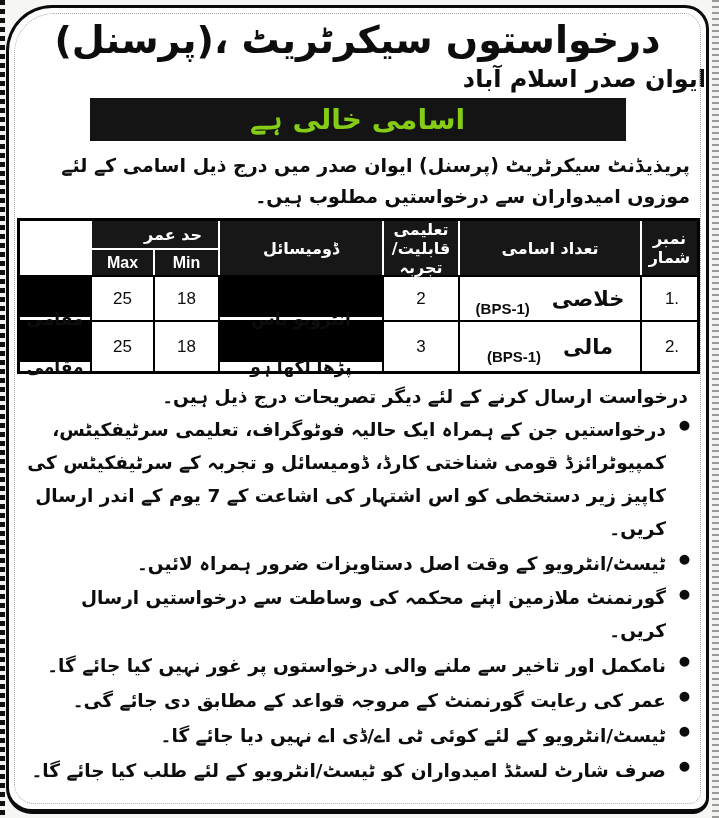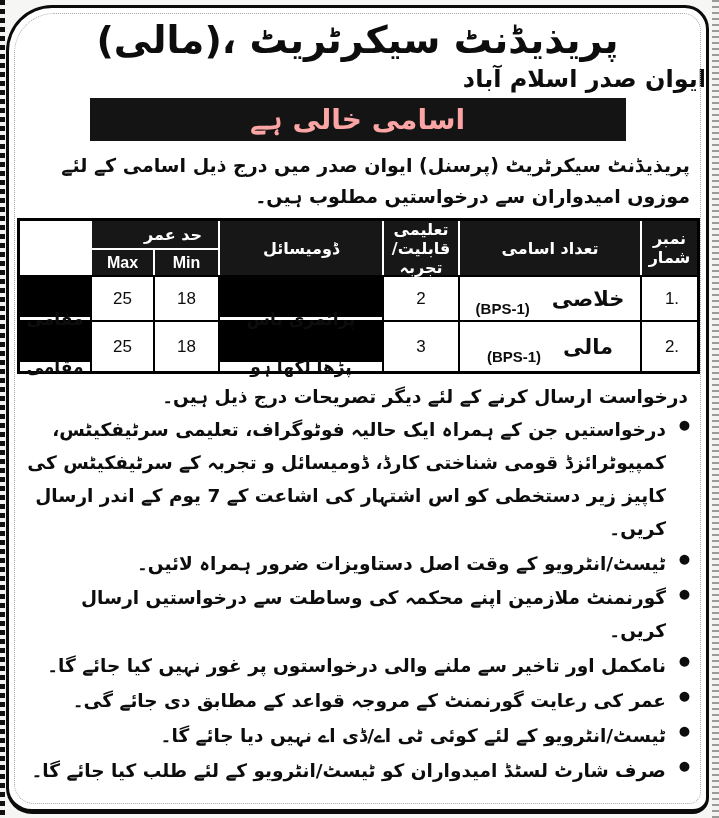--- a/index.html
+++ b/index.html
@@ -39,21 +39,21 @@
   .content { direction: rtl; text-align: center; }
 
   .title {
     margin-top: 9px;
     font-size: 38px; font-weight: bold; line-height: 1.25;
     letter-spacing: -1px;
   }
   .subtitle { font-size: 24px; font-weight: bold; line-height: 1.2; text-align: right; }
   .banner {
     width: 536px; height: 43px; margin: 5px auto 0;
-    background: #141414; color: #fca5a5;
+    background: #141414; color: #84cc16;
     font-size: 28px; font-weight: bold;
     display: flex; align-items: center; justify-content: center;
   }
   .intro {
     margin: 9px 16px 0 12px;
     font-size: 19px; font-weight: 600; text-align: right; line-height: 1.6;
   }
 
   
   .jobs-table {
@@ -117,21 +117,21 @@
 </head>
 <body>
 
 <div class="edge-left"></div>
 <div class="edge-right"></div>
 
 <div class="ad-frame">
   <div class="inner-dotted"></div>
 
   <div class="content">
-    <h1 class="title">پریذیڈنٹ سیکرٹریٹ ،(مالی)</h1>
+    <h1 class="title">درخواستوں سیکرٹریٹ ،(پرسنل)</h1>
     <h2 class="subtitle">ایوان صدر اسلام آباد</h2>
     <div class="banner">اسامی خالی ہے</div>
 
     <p class="intro">پریذیڈنٹ سیکرٹریٹ (پرسنل) ایوان صدر میں درج ذیل اسامی کے لئے موزوں امیدواران سے درخواستیں مطلوب ہیں۔</p>
 
     <div class="jobs-table">
       <div class="t-head">
         <div class="hc h-span">نمبر شمار</div>
         <div class="hc h-span">تعداد اسامی</div>
         <div class="hc h-span">تعلیمی قابلیت/ تجربہ</div>
@@ -141,21 +141,21 @@
         <div class="hc h-sub" style="grid-column:6">Max</div>
       </div>
       <div class="t-body">
 
         <div class="bc bc-serial">1.</div>
         <div class="bc bc-post">
           <span class="post-name">خلاصی</span>
           <span class="post-bps">(BPS-1)</span>
         </div>
         <div class="bc bc-num">2</div>
-        <div class="bc bc-urdu">پرائمری پاس</div>
+        <div class="bc bc-urdu">انٹرویو پاس</div>
         <div class="bc bc-num">18</div>
         <div class="bc bc-num">25</div>
         <div class="bc bc-urdu">مقامی</div>
 
         <div class="bc bc-serial">2.</div>
         <div class="bc bc-post">
           <span class="post-name">مالی</span>
           <span class="post-bps">(BPS-1)</span>
         </div>
         <div class="bc bc-num">3</div>

